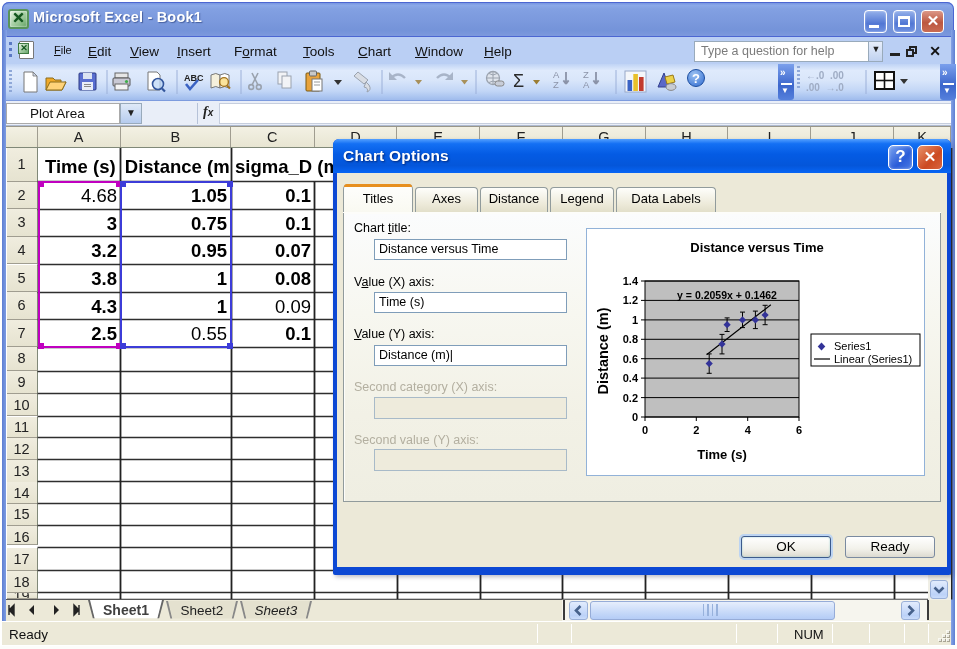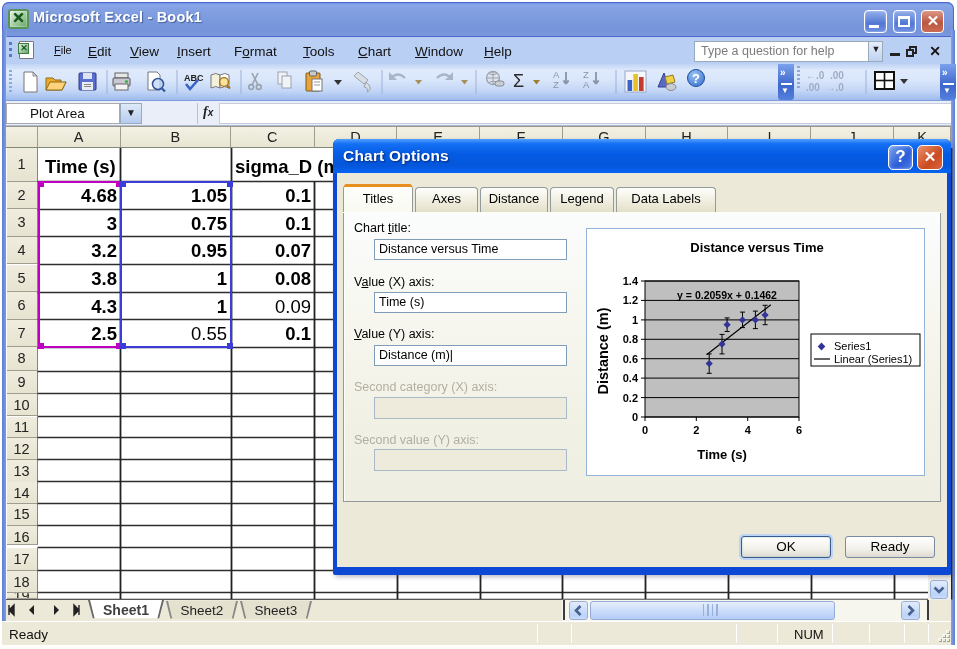--- a/index.html
+++ b/index.html
@@ -230,22 +230,23 @@
 <line x1="397.5" y1="148" x2="397.5" y2="599.4" stroke="#222" stroke-width="1.8"></line>
 <line x1="480.5" y1="148" x2="480.5" y2="599.4" stroke="#222" stroke-width="1.8"></line>
 <line x1="562.5" y1="148" x2="562.5" y2="599.4" stroke="#222" stroke-width="1.8"></line>
 <line x1="645.5" y1="148" x2="645.5" y2="599.4" stroke="#222" stroke-width="1.8"></line>
 <line x1="728.5" y1="148" x2="728.5" y2="599.4" stroke="#222" stroke-width="1.8"></line>
 <line x1="811.5" y1="148" x2="811.5" y2="599.4" stroke="#222" stroke-width="1.8"></line>
 <line x1="894.5" y1="148" x2="894.5" y2="599.4" stroke="#222" stroke-width="1.8"></line>
 <line x1="951.5" y1="148" x2="951.5" y2="599.4" stroke="#222" stroke-width="1.8"></line>
 </svg>
 <div class="abs" style="left:45px;top:153px;width:200px;font-size:18.5px;font-weight:bold;color:#000;line-height:27px;">Time (s)</div>
+<div class="abs" style="left:124.8px;top:153px;width:106px;font-size:18.5px;font-weight:bold;color:#000;line-height:27px;overflow:hidden;white-space:nowrap;">Distance (m</div>
 <div class="abs" style="left:235px;top:153px;width:120px;font-size:18.5px;font-weight:bold;color:#000;line-height:27px;white-space:nowrap;">sigma_D (m)</div>
-<div class="abs" style="left:38px;top:184.9px;width:79px;text-align:right;font-size:18.5px;font-weight:bold;color:#000;">4.68</div>
+<div class="abs" style="left:38px;top:184.9px;width:79px;text-align:right;font-size:18.5px;font-weight:normal;color:#000;">4.68</div>
 <div class="abs" style="left:121px;top:184.9px;width:106px;text-align:right;font-size:18.5px;font-weight:bold;color:#000;">1.05</div>
 <div class="abs" style="left:232px;top:184.9px;width:79px;text-align:right;font-size:18.5px;font-weight:bold;color:#000;">0.1</div>
 <div class="abs" style="left:38px;top:212.6px;width:79px;text-align:right;font-size:18.5px;font-weight:bold;color:#000;">3</div>
 <div class="abs" style="left:121px;top:212.6px;width:106px;text-align:right;font-size:18.5px;font-weight:bold;color:#000;">0.75</div>
 <div class="abs" style="left:232px;top:212.6px;width:79px;text-align:right;font-size:18.5px;font-weight:bold;color:#000;">0.1</div>
 <div class="abs" style="left:38px;top:240.2px;width:79px;text-align:right;font-size:18.5px;font-weight:bold;color:#000;">3.2</div>
 <div class="abs" style="left:121px;top:240.2px;width:106px;text-align:right;font-size:18.5px;font-weight:bold;color:#000;">0.95</div>
 <div class="abs" style="left:232px;top:240.2px;width:79px;text-align:right;font-size:18.5px;font-weight:bold;color:#000;">0.07</div>
 <div class="abs" style="left:38px;top:267.8px;width:79px;text-align:right;font-size:18.5px;font-weight:bold;color:#000;">3.8</div>
 <div class="abs" style="left:121px;top:267.8px;width:106px;text-align:right;font-size:18.5px;font-weight:bold;color:#000;">1</div>
@@ -271,21 +272,21 @@
 <path d="M8 5 l-5 5 5 5 z M3 5 v10" stroke="#222" fill="#222" stroke-width="1.4"></path>
 <path d="M28 5 l-5 5 5 5 z" fill="#222"></path>
 <path d="M48 5 l5 5 -5 5 z" fill="#222"></path>
 <path d="M68 5 l5 5 -5 5 z M73 5 v10" stroke="#222" fill="#222" stroke-width="1.4"></path>
 </svg>
 <div class="abs" style="left:88px;top:600px;width:76px;height:21px;background:#fff;border-left:2px solid #666;border-right:2px solid #666;transform:perspective(10px) rotateX(-4deg);transform-origin:top;"></div>
 <div class="abs" style="left:88px;top:602px;width:76px;height:18px;font-size:14px;font-weight:bold;color:#404040;text-align:center;">Sheet1</div>
 <div class="abs" style="left:166px;top:601px;width:72px;height:20px;background:#e4e1cf;border-left:2px solid #888;border-right:2px solid #888;transform:perspective(10px) rotateX(-4deg);transform-origin:top;"></div>
 <div class="abs" style="left:166px;top:603px;width:72px;height:17px;font-size:13.5px;color:#222;text-align:center;">Sheet2</div>
 <div class="abs" style="left:240px;top:601px;width:72px;height:20px;background:#e4e1cf;border-left:2px solid #888;border-right:2px solid #888;transform:perspective(10px) rotateX(-4deg);transform-origin:top;"></div>
-<div class="abs" style="left:240px;top:603px;width:72px;height:17px;font-size:13.5px;color:#222;text-align:center;">Sheet3</div>
+<div class="abs" style="left:240px;top:603px;width:72px;height:17px;font-size:13.5px;color:#222;text-align:center;font-style:italic;">Sheet3</div>
 <div class="abs" style="left:562px;top:599.4px;width:365px;height:22px;background:#f6f5ee;border-top:1px solid #777;"></div>
 <div class="abs" style="left:563px;top:600.4px;width:2px;height:20px;background:#3a3a3a;"></div>
 <div class="abs" style="left:569px;top:601px;width:19px;height:19px;background:linear-gradient(180deg,#e2ecfd,#bcd2f8 80%,#cadcfa);border:1px solid #9ab0d8;border-radius:3px;"></div>
 <svg class="abs" style="left:569px;top:601px;z-index:2" width="19" height="19">
       <path d="M11.5 5 L7 9.5 L11.5 14" stroke="#47628c" stroke-width="2.6" fill="none"></path>
     </svg>
 <div class="abs" style="left:590px;top:601px;width:245px;height:19px;background:linear-gradient(180deg,#e6eefc,#c2d6f8 70%,#b4ccf6);border:1px solid #96acd8;border-radius:3px;"></div>
 <div class="abs" style="left:703px;top:604px;width:17px;height:12px;background:repeating-linear-gradient(90deg,#98b2dc 0 1.5px,transparent 1.5px 4.5px);"></div>
 <div class="abs" style="left:901px;top:601px;width:19px;height:19px;background:linear-gradient(180deg,#e2ecfd,#bcd2f8 80%,#cadcfa);border:1px solid #9ab0d8;border-radius:3px;"></div>
 <svg class="abs" style="left:901px;top:601px;z-index:2" width="19" height="19">

